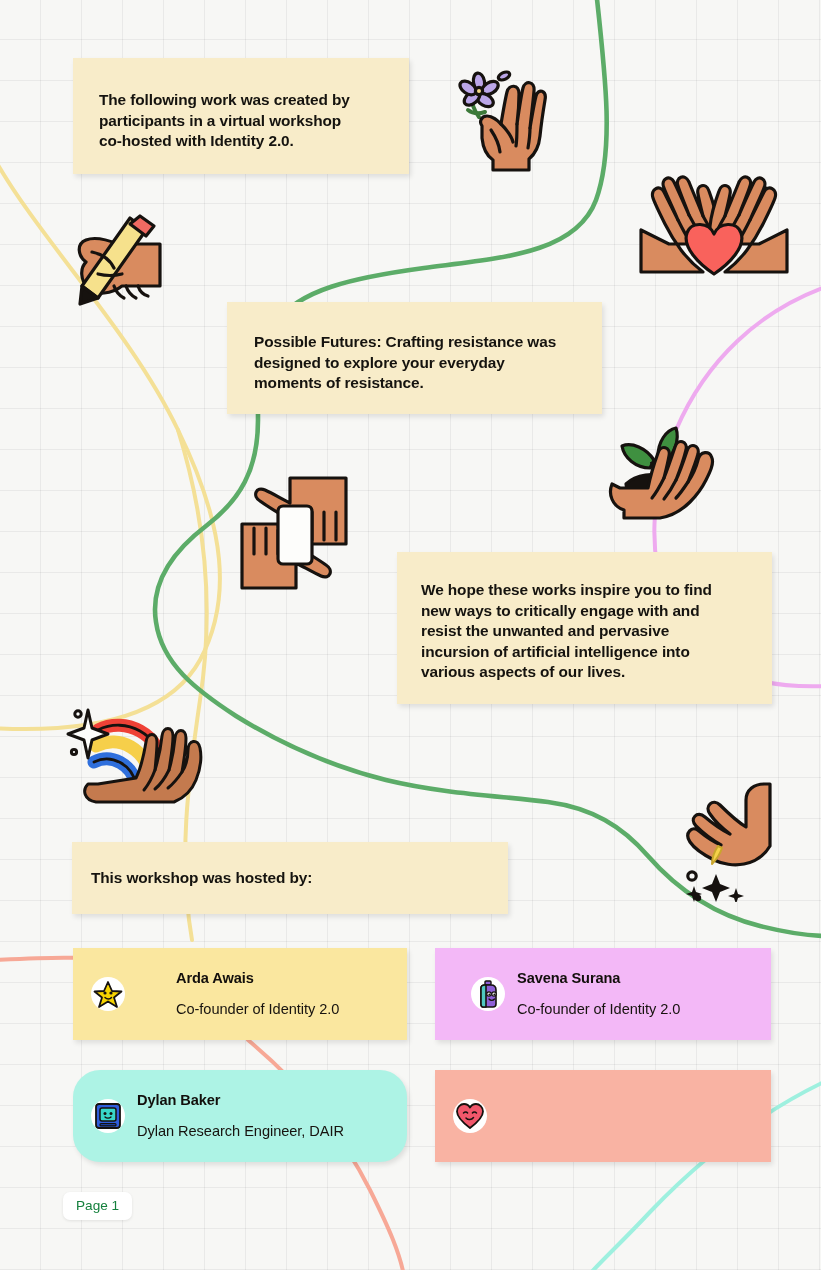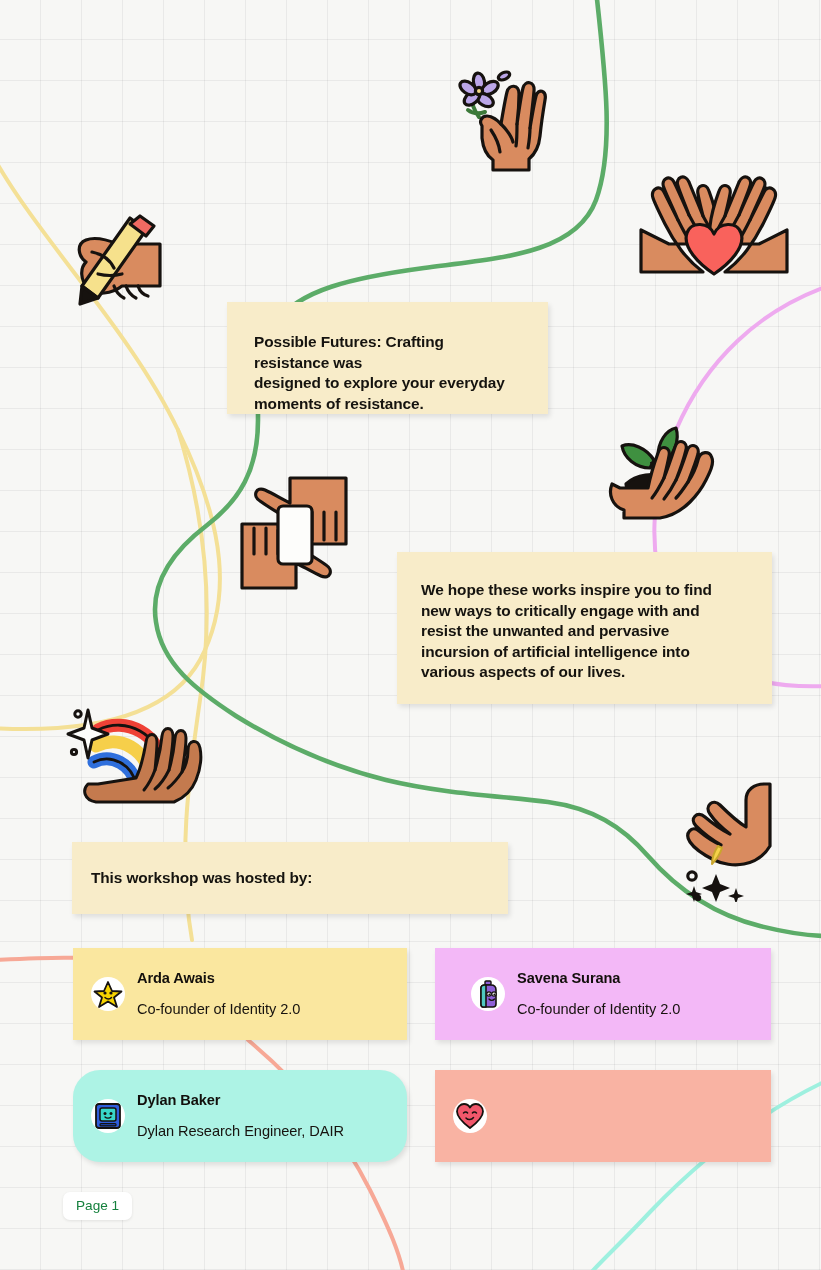--- a/index.html
+++ b/index.html
@@ -35,34 +35,34 @@
   }
   .note p{
     margin:0;
     font-size:15.4px;
     line-height:20.6px;
     font-weight:600;
     letter-spacing:-0.1px;
     white-space:pre-line;
   }
   #note1{left:73px;top:58px;width:336px;height:116px;padding:32px 26px 0 26px;}
-  #note2{left:227px;top:302px;width:321px;height:112px;padding:30px 26px 0 27px;}
+  #note2{left:227px;top:302px;width:375px;height:112px;padding:30px 26px 0 27px;}
   #note3{left:397px;top:552px;width:375px;height:152px;padding:28px 22px 0 24px;}
   #note4{left:72px;top:842px;width:436px;height:72px;padding:26px 0 0 19px;}
 
   
   .card{
     position:absolute;
     box-sizing:border-box;
     box-shadow:2px 3px 5px rgba(0,0,0,0.10);
     display:flex;
     align-items:center;
     padding-left:18px;
   }
-  #card0{left:73px;top:948px;width:334px;height:92px;background:#fae79f;}
+  #card0{left:73px;top:948px;width:334px;height:92px;background:#fae79f;gap:39px;}
   #card1{left:435px;top:948px;width:336px;height:92px;background:#f3b8f7;padding-left:36px;}
   #card2{left:73px;top:1070px;width:334px;height:92px;background:#adf3e5;border-radius:27px;}
   #card3{left:435px;top:1070px;width:336px;height:92px;background:#f9b3a3;}
 
   .avatar{
     width:34px;height:34px;
     border-radius:50%;
     background:#ffffff;
     flex:0 0 34px;
     display:flex;align-items:center;justify-content:center;
@@ -266,20 +266,25 @@
         <circle cx="22" cy="118" r="3.2" fill="#16120f" stroke="none"></circle>
         <path fill="#16120f" stroke="none" d="M18 106 L 20 112 L 26 114 L 20 116 L 18 122 L 16 116 L 10 114 L 16 112 Z"></path>
         <path fill="#16120f" stroke="none" d="M60 108 L 62 114 L 68 116 L 62 118 L 60 124 L 58 118 L 52 116 L 58 114 Z"></path>
       </g>
     </svg>
 
   </div>
 
   <div class="layer" id="content">
 
+    <div class="note" id="note1">
+      <p>The following work was created by
+participants in a virtual workshop
+co-hosted with Identity 2.0.</p>
+    </div>
 
     <div class="note" id="note2">
       <p>Possible Futures: Crafting resistance was
 designed to explore your everyday
 moments of resistance.</p>
     </div>
 
     <div class="note" id="note3">
       <p>We hope these works inspire you to find
 new ways to critically engage with and

